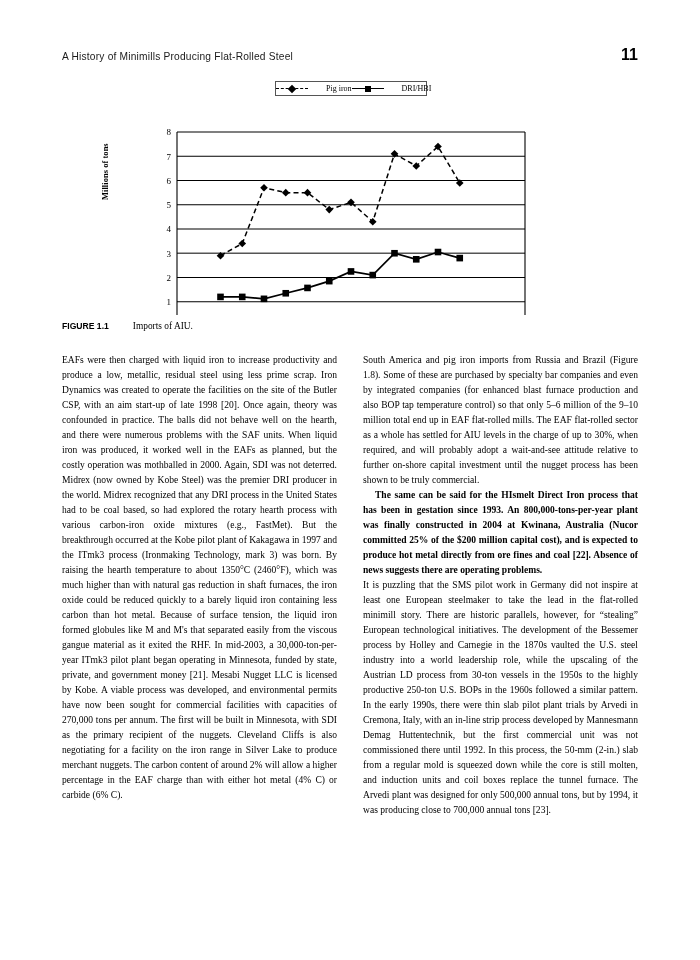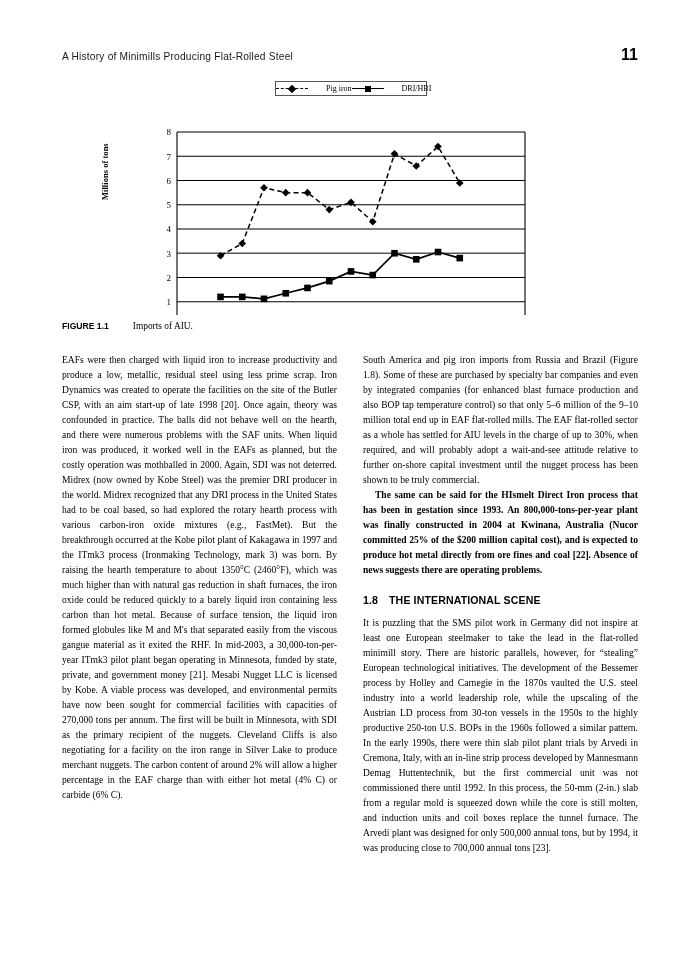--- a/index.html
+++ b/index.html
@@ -283,21 +283,17 @@
     <b>FIGURE 1.1</b><span class="cap-text">Imports of AIU.</span>
   </div>
 
   <div class="columns">
     <div class="col">
       <p>EAFs were then charged with liquid iron to increase productivity and produce a low, metallic, residual steel using less prime scrap. Iron Dynamics was created to operate the facilities on the site of the Butler CSP, with an aim start-up of late 1998 [20]. Once again, theory was confounded in practice. The balls did not behave well on the hearth, and there were numerous problems with the SAF units. When liquid iron was produced, it worked well in the EAFs as planned, but the costly operation was mothballed in 2000. Again, SDI was not deterred. Midrex (now owned by Kobe Steel) was the premier DRI producer in the world. Midrex recognized that any DRI process in the United States had to be coal based, so had explored the rotary hearth process with various carbon-iron oxide mixtures (e.g., FastMet). But the breakthrough occurred at the Kobe pilot plant of Kakagawa in 1997 and the ITmk3 process (Ironmaking Technology, mark 3) was born. By raising the hearth temperature to about 1350°C (2460°F), which was much higher than with natural gas reduction in shaft furnaces, the iron oxide could be reduced quickly to a barely liquid iron containing less carbon than hot metal. Because of surface tension, the liquid iron formed globules like M and M's that separated easily from the viscous gangue material as it exited the RHF. In mid-2003, a 30,000-ton-per-year ITmk3 pilot plant began operating in Minnesota, funded by state, private, and government money [21]. Mesabi Nugget LLC is licensed by Kobe. A viable process was developed, and environmental permits have now been sought for commercial facilities with capacities of 270,000 tons per annum. The first will be built in Minnesota, with SDI as the primary recipient of the nuggets. Cleveland Cliffs is also negotiating for a facility on the iron range in Silver Lake to produce merchant nuggets. The carbon content of around 2% will allow a higher percentage in the EAF charge than with either hot metal (4% C) or carbide (6% C).</p>
     </div>
     <div class="col">
       <p>South America and pig iron imports from Russia and Brazil (Figure 1.8). Some of these are purchased by specialty bar companies and even by integrated companies (for enhanced blast furnace production and also BOP tap temperature control) so that only 5–6 million of the 9–10 million total end up in EAF flat-rolled mills. The EAF flat-rolled sector as a whole has settled for AIU levels in the charge of up to 30%, when required, and will probably adopt a wait-and-see attitude relative to further on-shore capital investment until the nugget process has been shown to be truly commercial.</p>
       <p class="indent">The same can be said for the HIsmelt Direct Iron process that has been in gestation since 1993. An 800,000-tons-per-year plant was finally constructed in 2004 at Kwinana, Australia (Nucor committed 25% of the $200 million capital cost), and is expected to produce hot metal directly from ore fines and coal [22]. Absence of news suggests there are operating problems.</p>
-      <div class="section-head">
-        <span class="num">1.8</span>
-        <span>THE INTERNATIONAL SCENE</span>
-      </div>
       <p>It is puzzling that the SMS pilot work in Germany did not inspire at least one European steelmaker to take the lead in the flat-rolled minimill story. There are historic parallels, however, for “stealing” European technological initiatives. The development of the Bessemer process by Holley and Carnegie in the 1870s vaulted the U.S. steel industry into a world leadership role, while the upscaling of the Austrian LD process from 30-ton vessels in the 1950s to the highly productive 250-ton U.S. BOPs in the 1960s followed a similar pattern. In the early 1990s, there were thin slab pilot plant trials by Arvedi in Cremona, Italy, with an in-line strip process developed by Mannesmann Demag Huttentechnik, but the first commercial unit was not commissioned there until 1992. In this process, the 50-mm (2-in.) slab from a regular mold is squeezed down while the core is still molten, and induction units and coil boxes replace the tunnel furnace. The Arvedi plant was designed for only 500,000 annual tons, but by 1994, it was producing close to 700,000 annual tons [23].</p>
     </div>
   </div>
 
 </div>
 
 </body></html>

